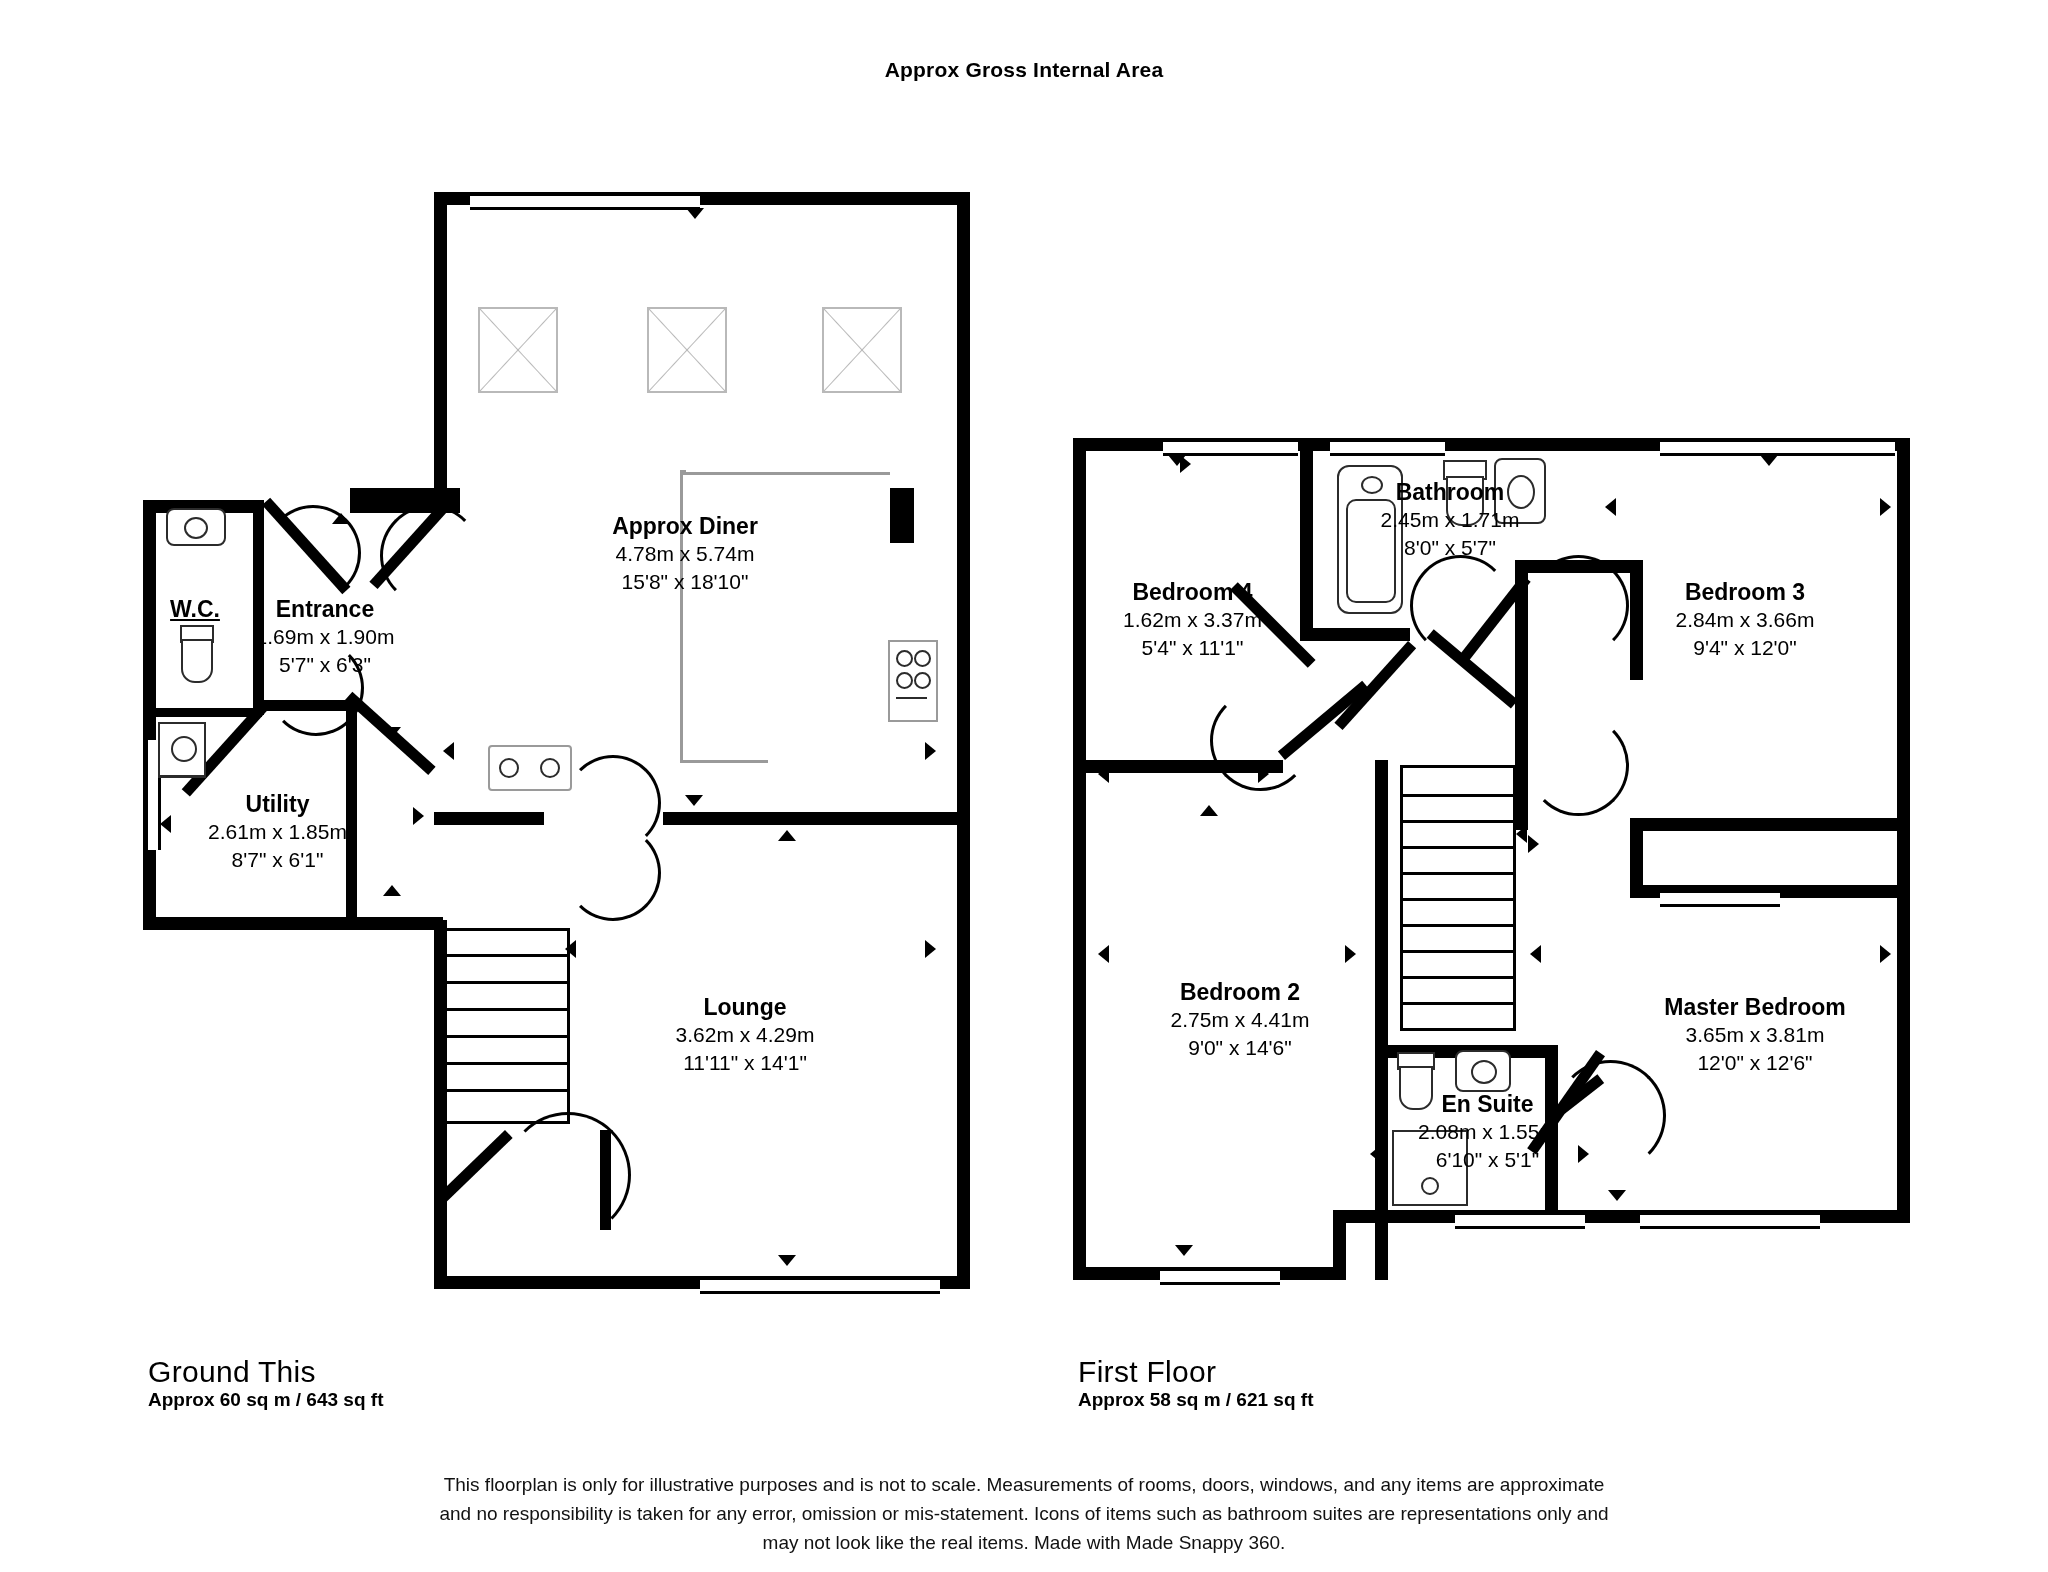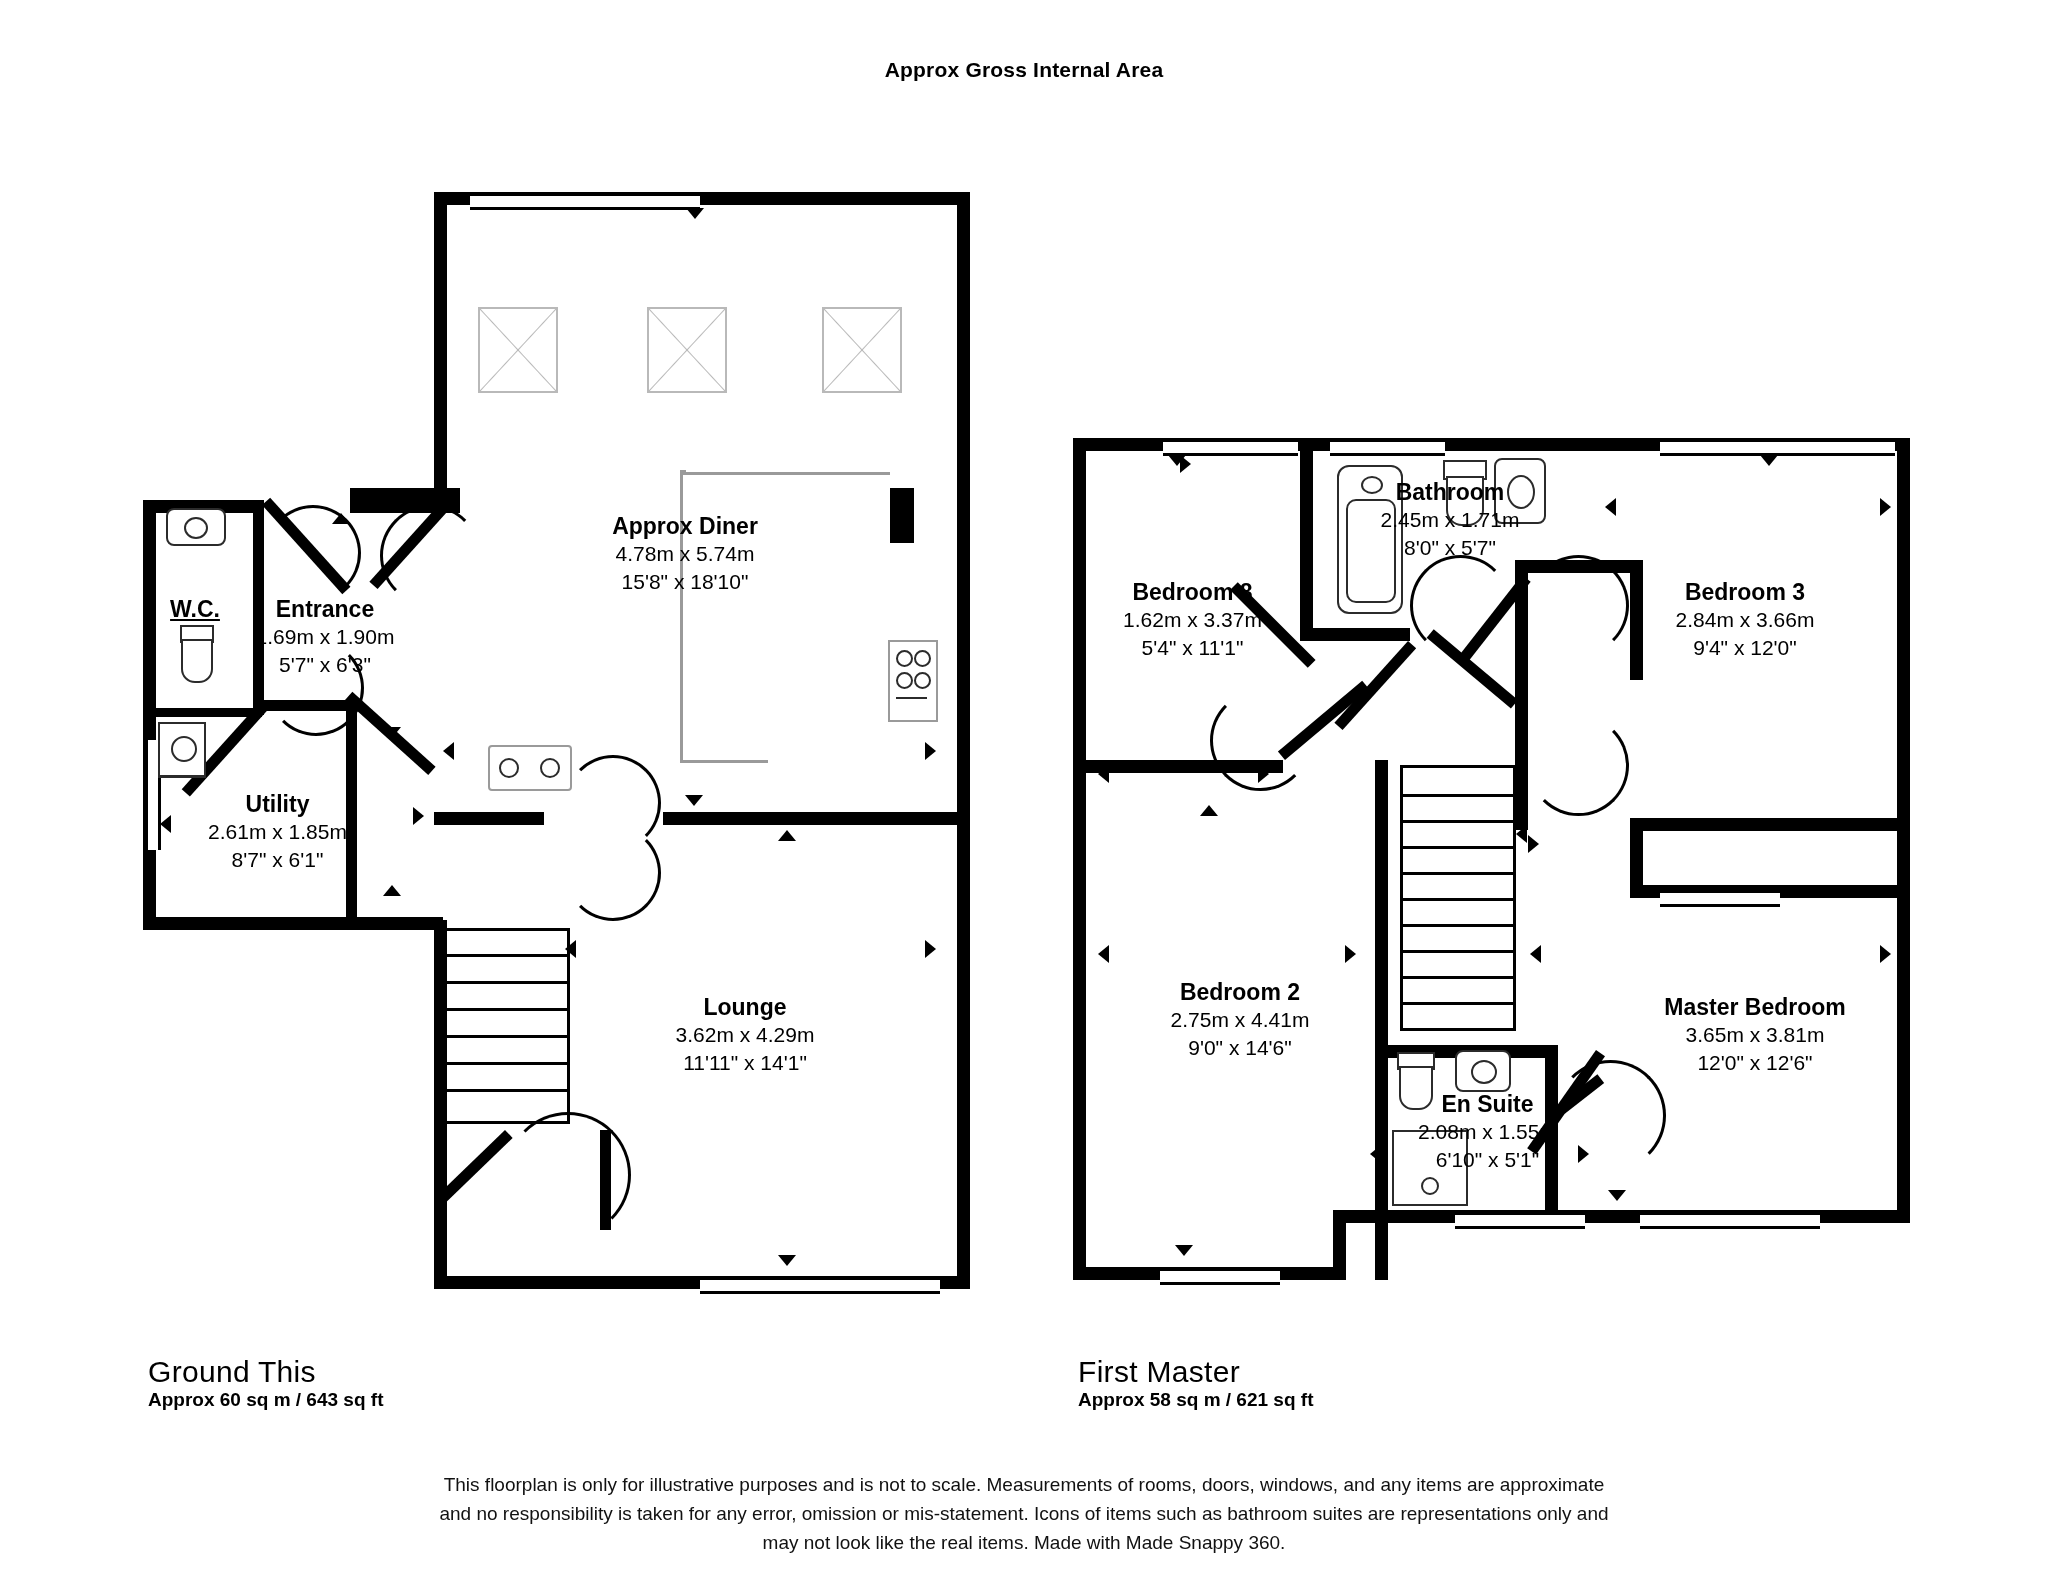--- a/index.html
+++ b/index.html
@@ -295,21 +295,21 @@
       <div class="fix round" style="left:27px;top:45px;width:14px;height:14px;"></div>
     </div>
 
     <div class="room-label" style="left:1335px;top:478px;width:230px;">
       <div class="nm">Bathroom</div>
       <div class="d1">2.45m x 1.71m</div>
       <div class="d2">8'0" x 5'7"</div>
     </div>
 
     <div class="room-label" style="left:1075px;top:578px;width:235px;">
-      <div class="nm">Bedroom 8</div>
+      <div class="nm">Bedroom 4</div>
       <div class="d1">1.62m x 3.37m</div>
       <div class="d2">5'4" x 11'1"</div>
     </div>
 
     <div class="room-label" style="left:1600px;top:578px;width:290px;">
       <div class="nm">Bedroom 3</div>
       <div class="d1">2.84m x 3.66m</div>
       <div class="d2">9'4" x 12'0"</div>
     </div>
 
@@ -331,21 +331,21 @@
       <div class="d2">6'10" x 5'1"</div>
     </div>
   </div>
 
   <div class="floorcap" style="left:148px;top:1355px;">
     <div class="title">Ground This</div>
     <div class="sub">Approx 60 sq m / 643 sq ft</div>
   </div>
 
   <div class="floorcap" style="left:1078px;top:1355px;">
-    <div class="title">First Master</div>
+    <div class="title">First Floor</div>
     <div class="sub">Approx 58 sq m / 621 sq ft</div>
   </div>
 
   <div class="footer">
     <div>This floorplan is only for illustrative purposes and is not to scale. Measurements of rooms, doors, windows, and any items are approximate</div>
     <div>and no responsibility is taken for any error, omission or mis-statement. Icons of items such as bathroom suites are representations only and</div>
     <div>may not look like the real items. Made with Made Snappy 360.</div>
   </div>
 
 </div>

